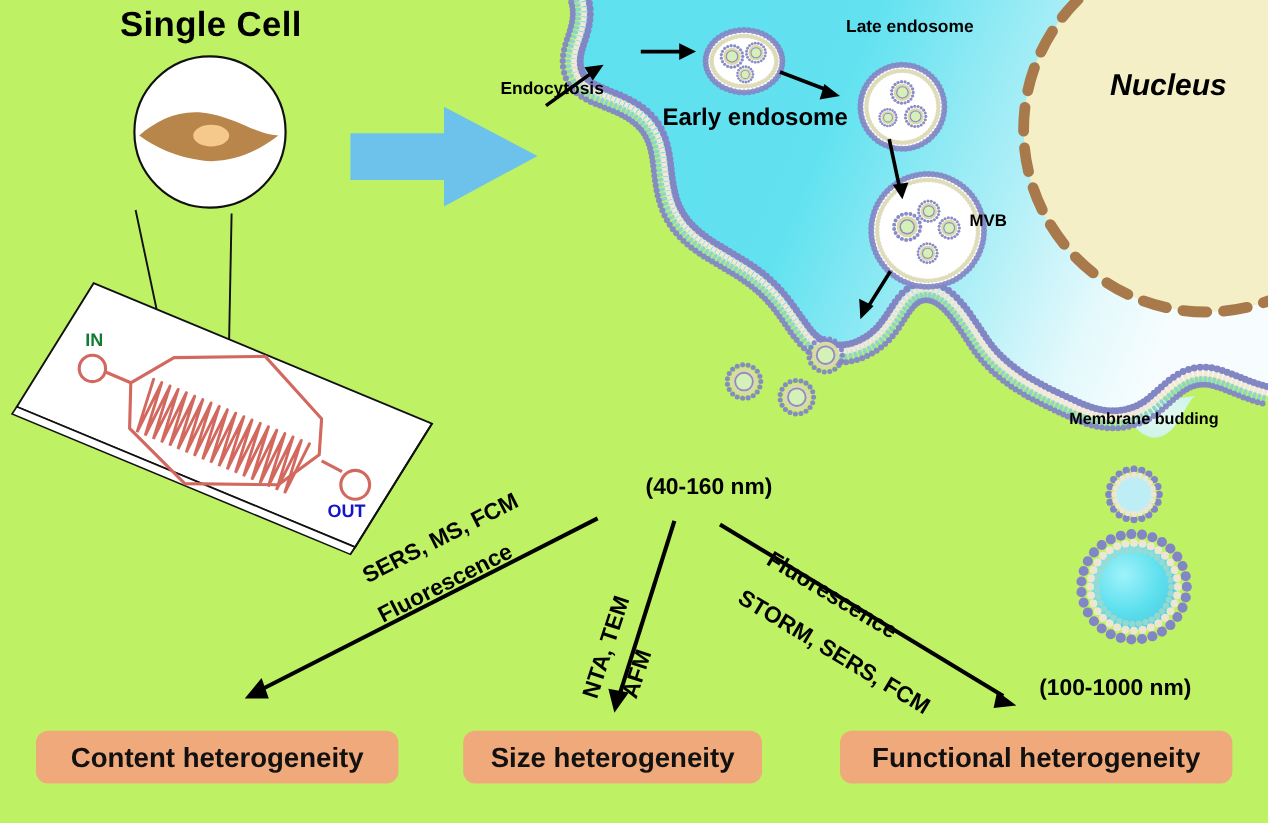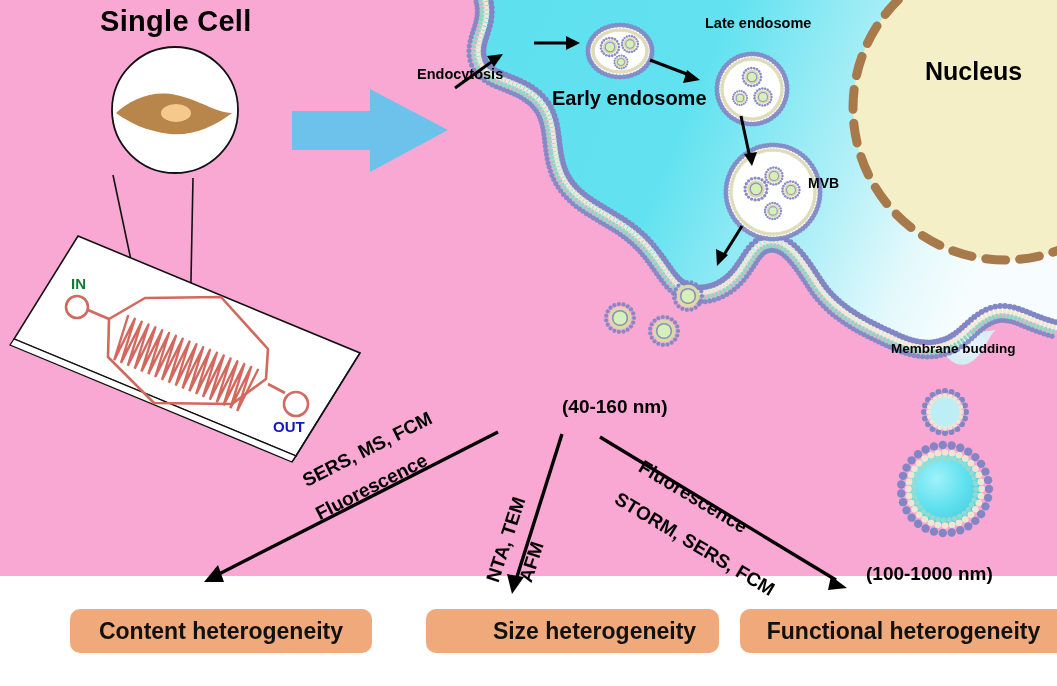--- a/index.html
+++ b/index.html
@@ -1,22 +1,22 @@
 <!DOCTYPE html>
 <html><head>
 <meta charset="utf-8">
 <title>Exosome Biogenesis Diagram</title>
 <style>
   html,body{margin:0;padding:0;background:#ffffff;}
   body{width:1057px;height:686px;font-family:"Liberation Sans",sans-serif;overflow:hidden;}
-  #stage{position:relative;width:1057px;height:576px;background:#f9a8d4;}
+  #stage{position:relative;width:1057px;height:686px;background:#bef264;}
   svg.layer{position:absolute;left:0;top:0;width:1057px;height:686px;}
   .lbl{position:absolute;font-family:"Liberation Sans",sans-serif;color:#000;font-weight:bold;white-space:nowrap;}
   .box{position:absolute;background:#F0A97A;border-radius:10px;display:flex;align-items:center;justify-content:center;
-       font-family:"Liberation Sans",sans-serif;font-weight:bold;color:#111;margin-left:40px;}
+       font-family:"Liberation Sans",sans-serif;font-weight:bold;color:#111;}
 </style>
 </head>
 <body>
 
 <div id="stage">
 
   <svg class="layer" viewBox="0 0 1057 686">
     <defs>
       <linearGradient id="cytoGrad" x1="0" y1="0" x2="1" y2="0.25">
         <stop offset="0%" stop-color="#5FE0EE"></stop>
@@ -1873,37 +1873,37 @@
   <div class="lbl" style="left:100px;top:5px;font-size:29px;letter-spacing:0.3px;">Single Cell</div>
 
   <div class="lbl" style="left:417px;top:66px;font-size:14.5px;">Endocytosis</div>
 
   <div class="lbl" style="left:552px;top:87px;font-size:20px;">Early endosome</div>
 
   <div class="lbl" style="left:705px;top:15px;font-size:14.5px;">Late endosome</div>
 
   <div class="lbl" style="left:808px;top:175px;font-size:14px;">MVB</div>
 
-  <div class="lbl" style="left:925px;top:57px;font-size:25px;">Nucleus</div>
+  <div class="lbl" style="left:925px;top:57px;font-size:25px;font-style:italic;">Nucleus</div>
 
   <div class="lbl" style="left:891px;top:341px;font-size:13.5px;">Membrane budding</div>
 
   <div class="lbl" style="left:71px;top:275px;font-size:15px;color:#117A33;">IN</div>
   <div class="lbl" style="left:273px;top:418px;font-size:15px;color:#1414C8;">OUT</div>
 
-  <div class="lbl" style="left:538px;top:396px;font-size:19px;margin-left:24px;">(40-160 nm)</div>
+  <div class="lbl" style="left:538px;top:396px;font-size:19px;">(40-160 nm)</div>
 
   <div class="lbl" style="left:866px;top:563px;font-size:19px;">(100-1000 nm)</div>
 
   <div class="lbl" style="left:299px;top:472px;font-size:19px;transform:rotate(-27deg);transform-origin:left top;">SERS, MS, FCM</div>
   <div class="lbl" style="left:312px;top:505px;font-size:19px;transform:rotate(-27deg);transform-origin:left top;">Fluorescence</div>
 
   <div class="lbl" style="left:503px;top:563px;font-size:19px;transform:rotate(-72deg);transform-origin:left bottom;">NTA, TEM</div>
   <div class="lbl" style="left:536px;top:563px;font-size:19px;transform:rotate(-72deg);transform-origin:left bottom;">AFM</div>
 
   <div class="lbl" style="left:646px;top:456px;font-size:19px;transform:rotate(31deg);transform-origin:left top;">Fluorescence</div>
   <div class="lbl" style="left:622px;top:488px;font-size:19px;transform:rotate(31deg);transform-origin:left top;">STORM, SERS, FCM</div>
 
   <div class="box" style="left:30px;top:609px;width:302px;height:44px;font-size:23px;">Content heterogeneity</div>
-  <div class="box" style="left:386px;top:609px;width:249px;height:44px;font-size:23px;padding-left:44px;">Size heterogeneity</div>
+  <div class="box" style="left:386px;top:609px;width:249px;height:44px;font-size:23px;">Size heterogeneity</div>
   <div class="box" style="left:700px;top:609px;width:327px;height:44px;font-size:23px;">Functional heterogeneity</div>
 
 </div>
 
 </body></html>

